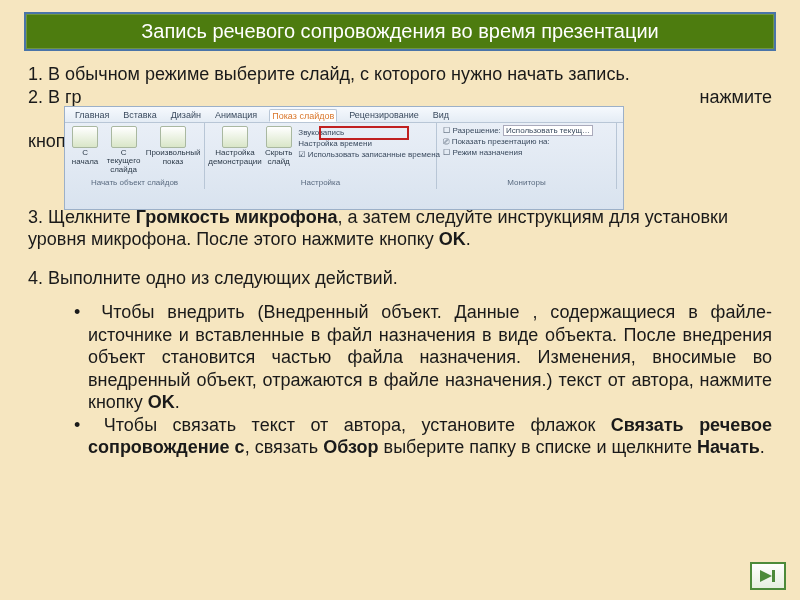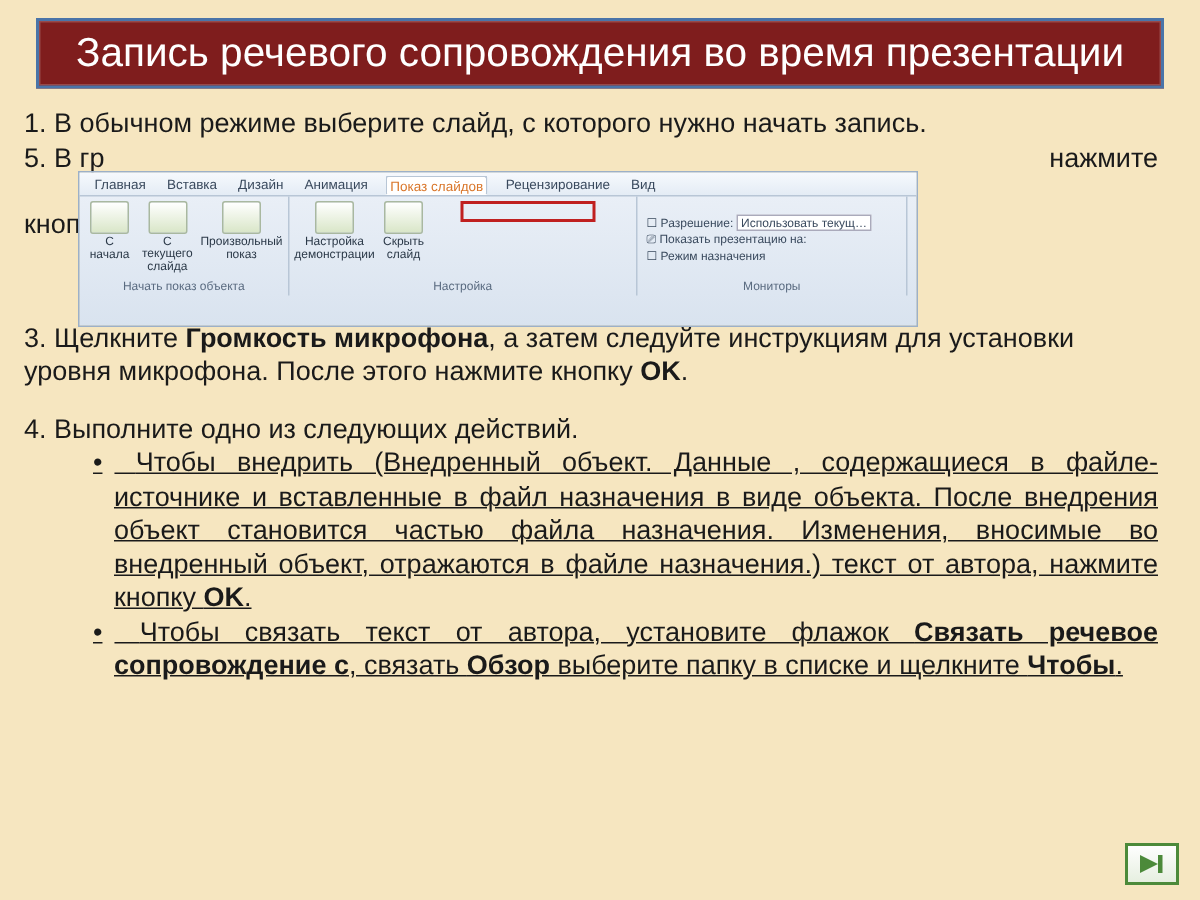--- a/index.html
+++ b/index.html
@@ -6,31 +6,31 @@
   body {
     width: 800px;
     height: 600px;
     background: #f6e6c0;
     font-family: Arial, sans-serif;
     position: relative;
     overflow: hidden;
   }
   .title-box {
     margin: 12px 24px 8px 24px;
-    background: #7f1d1d;
+    background: #4d7c0f;
     border: 2px solid #4a74a8;
     color: #fff;
     text-align: center;
-    font-size: 27px;
+    font-size: 20px;
     line-height: 1.15;
     padding: 6px 8px;
     box-shadow: inset 0 0 0 1px rgba(255,255,255,0.2);
   }
   .content {
-    padding: 4px 28px 0 16px;
+    padding: 4px 28px 0 28px;
     color: #1a1a1a;
     font-size: 18px;
     line-height: 1.25;
   }
   .p1 { text-align: justify; }
   .p2 { position: relative; text-align: justify; }
   .ribbon-overlay-wrap { position: relative; height: 82px; }
   .ribbon-inline {
     position: absolute;
     left: 36px;
@@ -93,21 +93,21 @@
     position: absolute;
     left: 254px; top: 19px;
     width: 90px; height: 14px;
     border: 2px solid #c02020;
     pointer-events: none;
   }
   .p2-left { position: absolute; left: 0; top: 0; }
   .p2-right { position: absolute; right: 0; top: 0; text-align: left; }
   .p2-second { position: absolute; left: 0; top: 22px; }
   .sect { margin-top: 16px; }
-  .list4 { margin-top: 0; text-decoration: underline; }
+  .list4 { margin-top: 12px; }
   .li4 {
     padding-left: 36px;
     text-indent: -14px;
     margin-left: 24px;
     text-align: justify;
   }
   .li4::before { content: "•"; padding-right: 8px; }
   .nav-btn {
     position: absolute;
     right: 14px;
@@ -126,21 +126,21 @@
 </head>
 <body>
 
 <div class="title-box">Запись речевого сопровождения во время презентации</div>
 
 <div class="content">
 
   <div class="p1">1. В обычном режиме выберите слайд, с которого нужно начать запись.</div>
 
   <div class="p2" style="height:22px;">
-    <span class="p2-left">5. В гр</span>
+    <span class="p2-left">2. В гр</span>
     <span class="p2-right">нажмите</span>
   </div>
 
   <div class="ribbon-overlay-wrap">
     <span class="p2-second">кнопку</span>
 
     <div class="ribbon-inline">
       <div class="tabs">
         <span>Главная</span>
         <span>Вставка</span>
@@ -162,39 +162,44 @@
                 <div class="ico"></div>
                 <span>С текущего</span>
                 <span>слайда</span>
               </div>
             <div class="bigbtn" style="width:50px;">
                 <div class="ico"></div>
                 <span>Произвольный</span>
                 <span>показ</span>
               </div>
           </div>
-          <div class="glabel">Начать показ объекта</div>
+          <div class="glabel">Начать объект слайдов</div>
         </div>
         <div class="grp" style="width:232px;">
           <div class="row">
             <div class="bigbtn" style="width:48px;">
                 <div class="ico"></div>
                 <span>Настройка</span>
                 <span>демонстрации</span>
               </div>
             <div class="bigbtn">
                 <div class="ico"></div>
                 <span>Скрыть</span>
                 <span>слайд</span>
               </div>
+            <div class="smallstack" style="margin-top:2px;">
+              <div>Звукозапись</div>
+              <div>Настройка времени</div>
+              <div>☑ <span>Использовать записанные времена</span></div>
+            </div>
           </div>
           <div class="glabel">Настройка</div>
         </div>
         <div class="grp" style="width:180px;">
-          <div class="smallstack" style="margin-top:10px;">
+          <div class="smallstack" style="margin-top:0;">
             <div>☐ <span>Разрешение:</span> <span style="background:#fff;border:1px solid #aab;padding:0 2px;">Использовать текущ…</span></div>
             <div>⎚ <span>Показать презентацию на:</span></div>
             <div>☐ <span>Режим назначения</span></div>
           </div>
           <div class="glabel">Мониторы</div>
         </div>
       </div>
       <div class="hi-red"></div>
     </div>
   </div>
@@ -203,21 +208,21 @@
     <span>3. Щелкните </span><b>Громкость микрофона</b><span>, а затем следуйте инструкциям для установки уровня микрофона. После этого нажмите кнопку </span><b>OK</b><span>.</span>
   </div>
 
   <div class="sect">4. Выполните одно из следующих действий.</div>
 
   <div class="list4">
     <div class="li4">
       <span>Чтобы внедрить (Внедренный объект. Данные , содержащиеся в файле-источнике и вставленные в файл назначения в виде объекта. После внедрения объект становится частью файла назначения. Изменения, вносимые во внедренный объект, отражаются в файле назначения.) текст от автора, нажмите кнопку </span><b>OK</b><span>.</span>
     </div>
     <div class="li4">
-      <span>Чтобы связать текст от автора, установите флажок </span><b>Связать речевое сопровождение с</b><span>, связать </span><b>Обзор</b><span> выберите папку в списке и щелкните </span><b>Чтобы</b><span>.</span>
+      <span>Чтобы связать текст от автора, установите флажок </span><b>Связать речевое сопровождение с</b><span>, связать </span><b>Обзор</b><span> выберите папку в списке и щелкните </span><b>Начать</b><span>.</span>
     </div>
   </div>
 
 </div>
 
 <div class="nav-btn">
   <svg width="20" height="16" viewBox="0 0 20 16">
     <polygon points="2,2 14,8 2,14" fill="#4c8a3a"></polygon>
     <rect x="14" y="2" width="3" height="12" fill="#4c8a3a"></rect>
   </svg>

